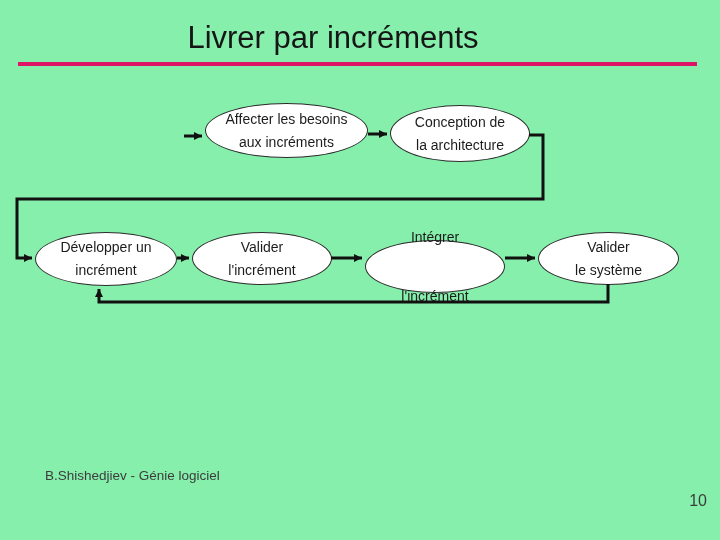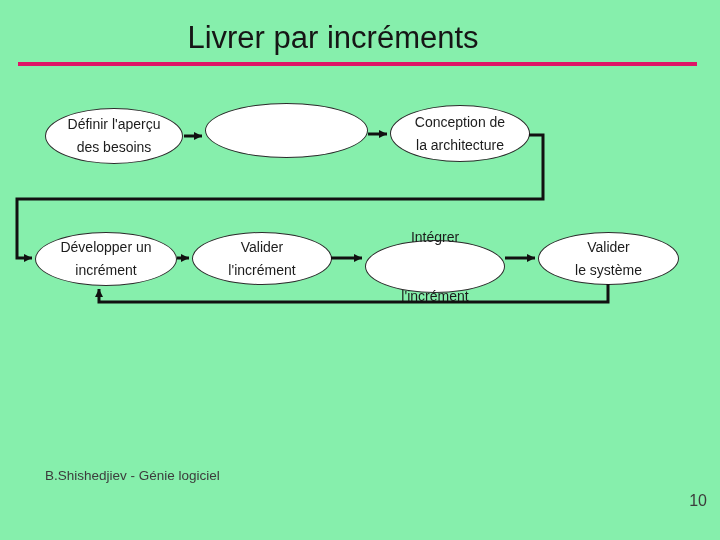--- a/index.html
+++ b/index.html
@@ -76,25 +76,23 @@
   }
 </style>
 </head>
 <body>
 
 <div class="slide">
 
   <div class="slide-title">Livrer par incréments</div>
   <div class="title-rule" style="background-color: rgb(222, 21, 102);"></div>
 
-  <div class="node" style="left:45px; top:108px; width:138px; height:56px;">
-    <span>Définir l'aperçu</span>
-    <span>des besoins</span>
-  </div>
   <div class="node" style="left:205px; top:103px; width:163px; height:55px;">
+    <span>Affecter les besoins</span>
+    <span>aux incréments</span>
   </div>
   <div class="node" style="left:390px; top:105px; width:140px; height:57px;">
     <span>Conception de</span>
     <span>la architecture</span>
   </div>
 
   <div class="node" style="left:35px; top:232px; width:142px; height:54px;">
     <span>Développer un</span>
     <span>incrément</span>
   </div>

